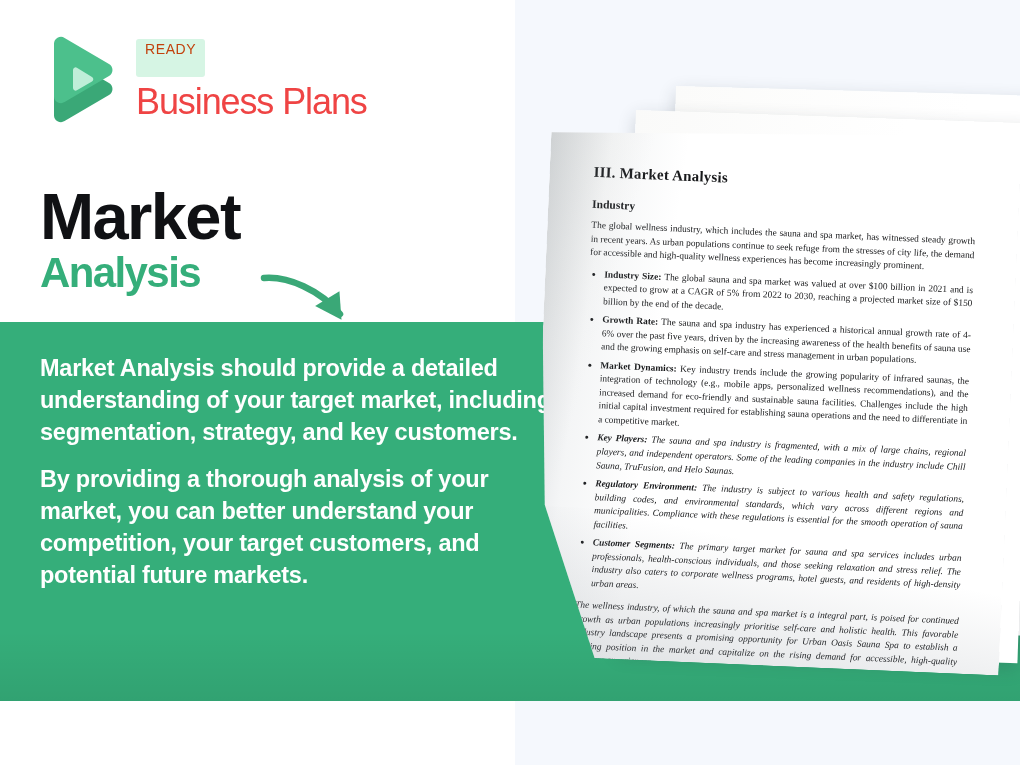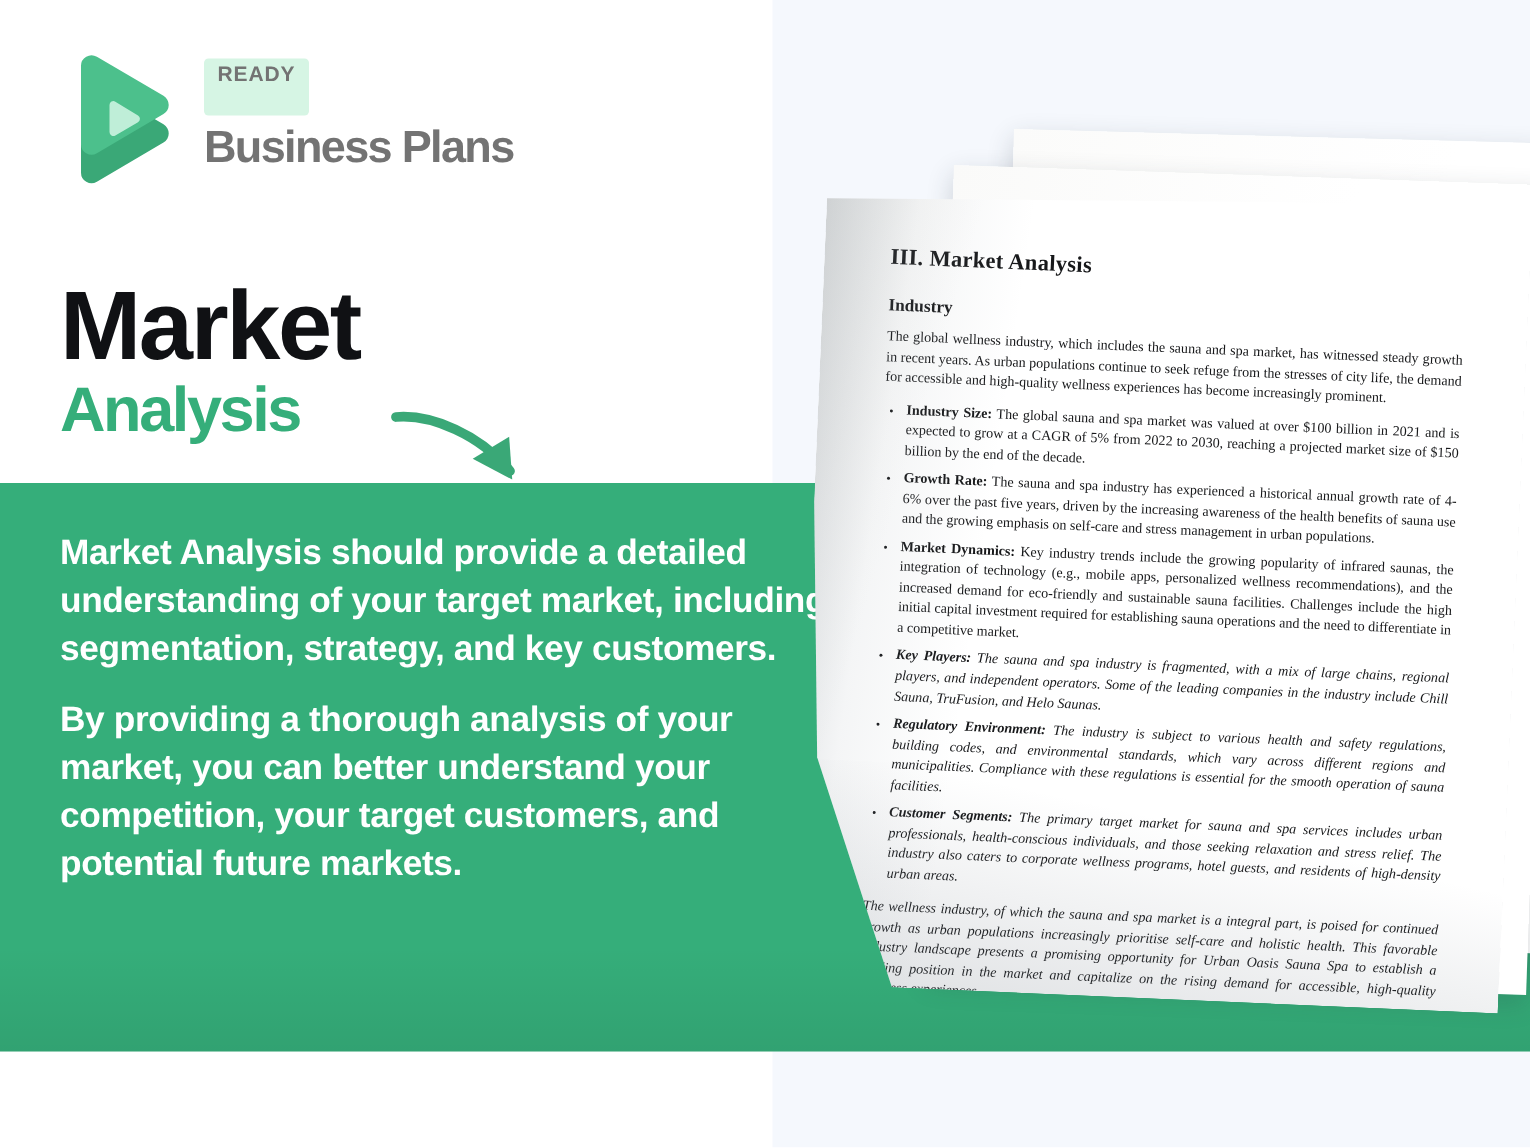--- a/index.html
+++ b/index.html
@@ -26,27 +26,27 @@
   .green-band::after{
     content:""; position:absolute; left:0; right:0; bottom:0; height:70px;
     background:linear-gradient(180deg, rgba(0,0,0,0) 0%, rgba(0,0,0,.07) 100%);
   }
 
   
   .logo{ position:absolute; left:40px; top:33px; width:300px; height:92px; }
   .logo-mark{ position:absolute; left:0; top:2px; width:76px; height:88px; }
   .logo-text{ position:absolute; left:96px; top:6px; }
   .ready-badge{
-    display:inline-block; background:#d6f5e4; color:#737373;
-    font-size:14px; font-weight:700; letter-spacing:.6px;
+    display:inline-block; background:#d6f5e4; color:#c2410c;
+    font-size:14px; font-weight:400; letter-spacing:.6px;
     padding:3px 9px 20px 9px; border-radius:3px; line-height:1.1;
   }
   .brand-name{
-    display:block; margin-top:6px; color:#737373;
-    font-size:30px; font-weight:700; letter-spacing:-1.1px; line-height:1.05;
+    display:block; margin-top:6px; color:#ef4444;
+    font-size:36px; font-weight:400; letter-spacing:-1.1px; line-height:1.05;
     white-space:nowrap;
   }
 
   
   .headline{ position:absolute; left:40px; top:183px; }
   .headline .l1{
     display:block; color:#101114; font-size:65px; font-weight:800;
     letter-spacing:-1.6px; line-height:1.04;
   }
   .headline .l2{

